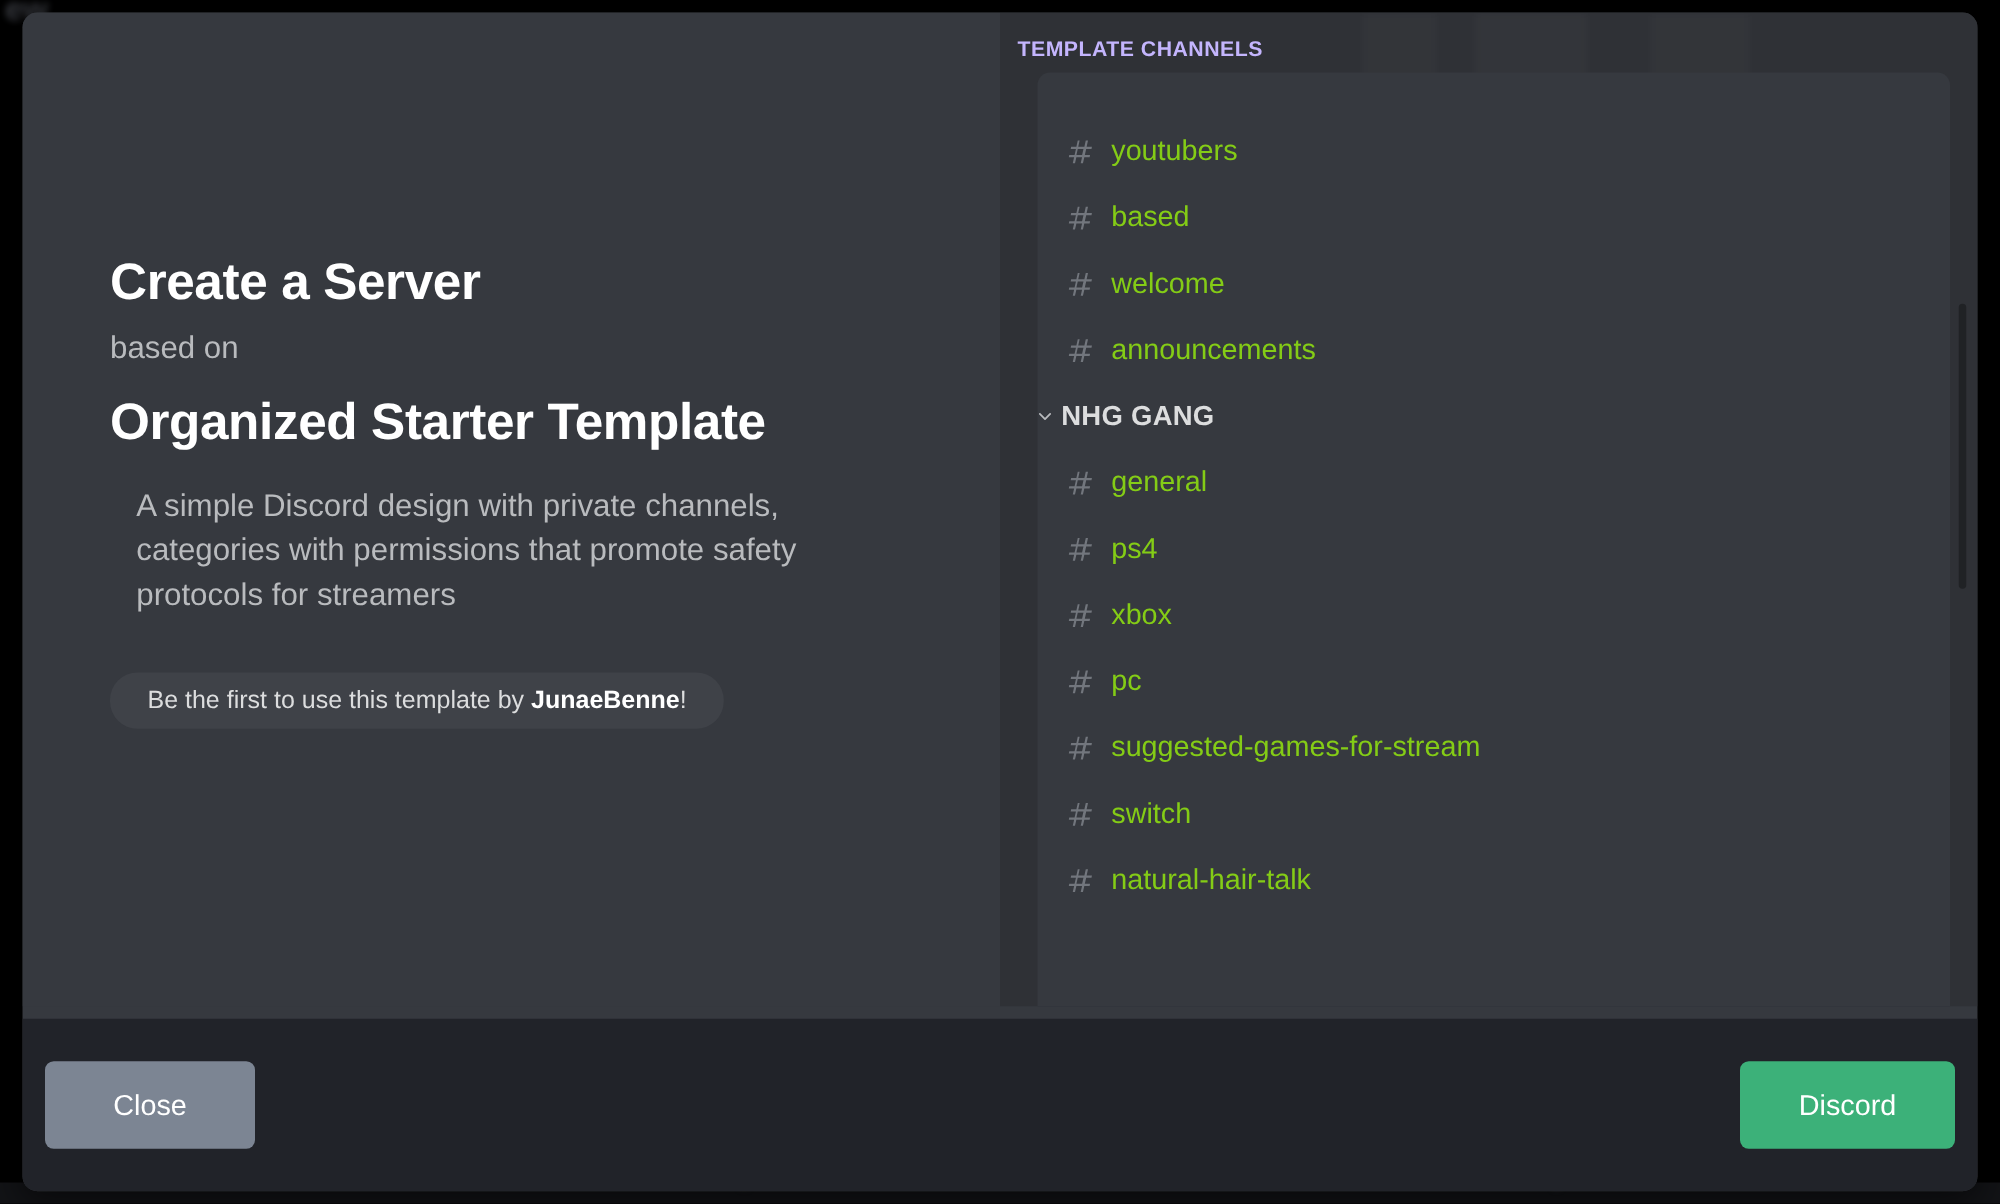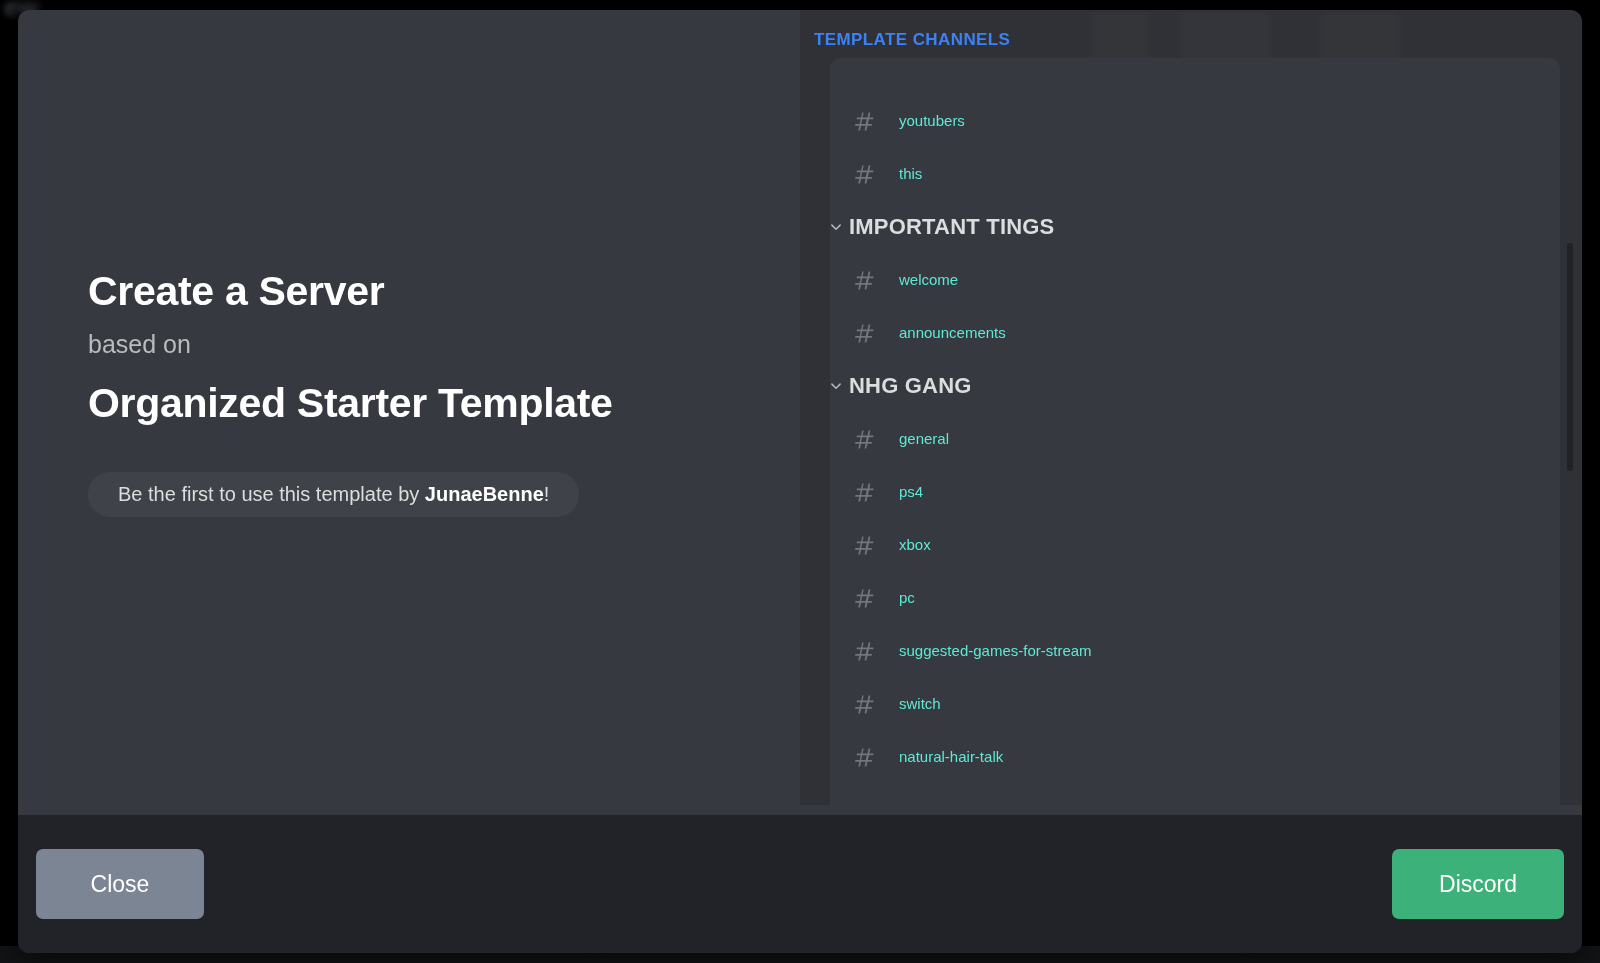--- a/index.html
+++ b/index.html
@@ -140,21 +140,21 @@
     filter: blur(4px);
     pointer-events: none;
   }
   #template-channels-label {
     position: absolute;
     left: 14px;
     top: 20px;
     font-size: 17px;
     font-weight: 600;
     letter-spacing: 0.4px;
-    color: #3b82f6;
+    color: #c4b5fd;
   }
 
   #channel-scroll-card {
     position: absolute;
     left: 30px;
     top: 48px;
     width: 730px;
     height: 747px;
     background: #36393f;
     border-radius: 10px 10px 0 0;
@@ -175,23 +175,23 @@
   }
   .hash-icon {
     width: 34px;
     flex: 0 0 34px;
     display: flex;
     align-items: center;
     justify-content: center;
   }
   .hash-icon svg { display: block; }
   .channel-label {
-    font-size: 15px;
-    color: #5eead4;
-    margin-left: 17px;
+    font-size: 23px;
+    color: #84cc16;
+    margin-left: 7px;
     white-space: nowrap;
   }
 
   .category-row {
     display: flex;
     align-items: center;
     height: 53px;
     padding-left: 0px;
   }
   .chevron-icon {
@@ -278,20 +278,21 @@
 
 <div id="modal">
 
   <div id="modal-body">
 
     <div id="left-pane">
       <div id="template-intro">
         <div id="title-create">Create a Server</div>
         <div id="title-basedon">based on</div>
         <div id="title-template">Organized Starter Template</div>
+        <div id="template-description">A simple Discord design with private channels, categories with permissions that promote safety protocols for streamers</div>
 
         <div id="attribution-badge">
           <span>Be the first to use this template by </span><b>JunaeBenne</b><span>!</span>
         </div>
       </div>
     </div>
 
     <div id="right-pane">
       <div id="right-pane-ghost"></div>
 
@@ -306,29 +307,21 @@
                 </svg>
               </span>
               <span class="channel-label">youtubers</span>
             </div>
             <div class="channel-row">
               <span class="hash-icon">
                 <svg width="24" height="24" viewBox="0 0 24 24" aria-hidden="true">
                   <path d="M9.2 3.4 8.1 8.4H3.9l-.35 1.75h4.2l-1.1 4.9H2.4l-.35 1.75h4.25L5.2 21.6h1.8l1.1-4.8h4.55l-1.1 4.8h1.8l1.1-4.8h4.25l.35-1.75h-4.2l1.1-4.9h4.25l.35-1.75h-4.25l1.1-5h-1.8l-1.1 5H9.6l1.1-5H9.2Zm.02 6.75h4.55l-1.1 4.9H8.12l1.1-4.9Z" fill="#72767d"></path>
                 </svg>
               </span>
-              <span class="channel-label">this</span>
-            </div>
-            <div class="category-row">
-              <span class="chevron-icon">
-                <svg width="18" height="18" viewBox="0 0 24 24" aria-hidden="true">
-                  <path d="M6.5 9.5 12 15l5.5-5.5" fill="none" stroke="#b9bbbe" stroke-width="1.9" stroke-linecap="round" stroke-linejoin="round"></path>
-                </svg>
-              </span>
-              <span class="category-label">IMPORTANT TINGS</span>
+              <span class="channel-label">based</span>
             </div>
             <div class="channel-row">
               <span class="hash-icon">
                 <svg width="24" height="24" viewBox="0 0 24 24" aria-hidden="true">
                   <path d="M9.2 3.4 8.1 8.4H3.9l-.35 1.75h4.2l-1.1 4.9H2.4l-.35 1.75h4.25L5.2 21.6h1.8l1.1-4.8h4.55l-1.1 4.8h1.8l1.1-4.8h4.25l.35-1.75h-4.2l1.1-4.9h4.25l.35-1.75h-4.25l1.1-5h-1.8l-1.1 5H9.6l1.1-5H9.2Zm.02 6.75h4.55l-1.1 4.9H8.12l1.1-4.9Z" fill="#72767d"></path>
                 </svg>
               </span>
               <span class="channel-label">welcome</span>
             </div>
             <div class="channel-row">

